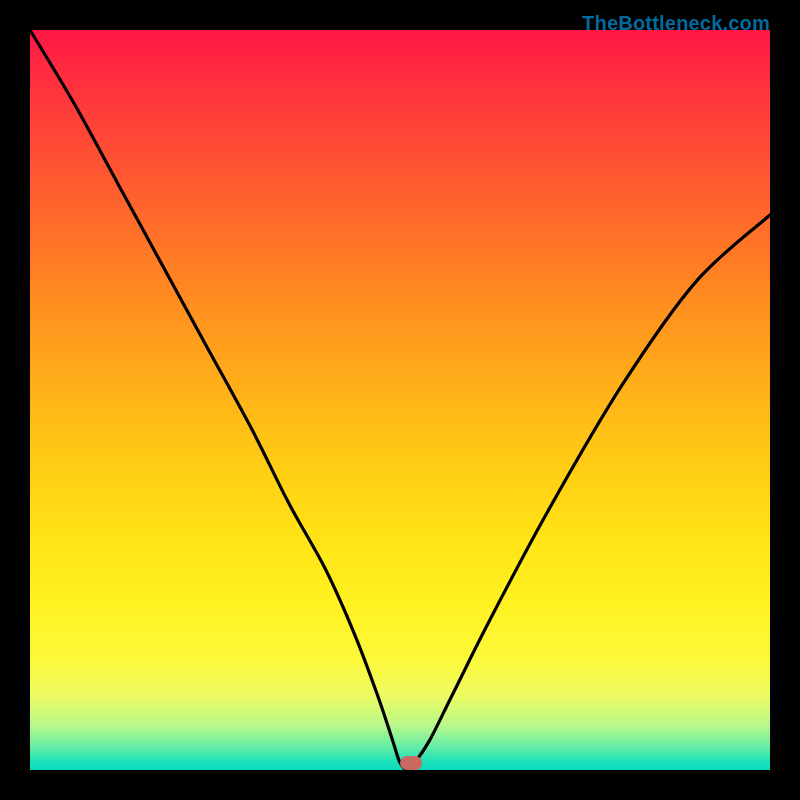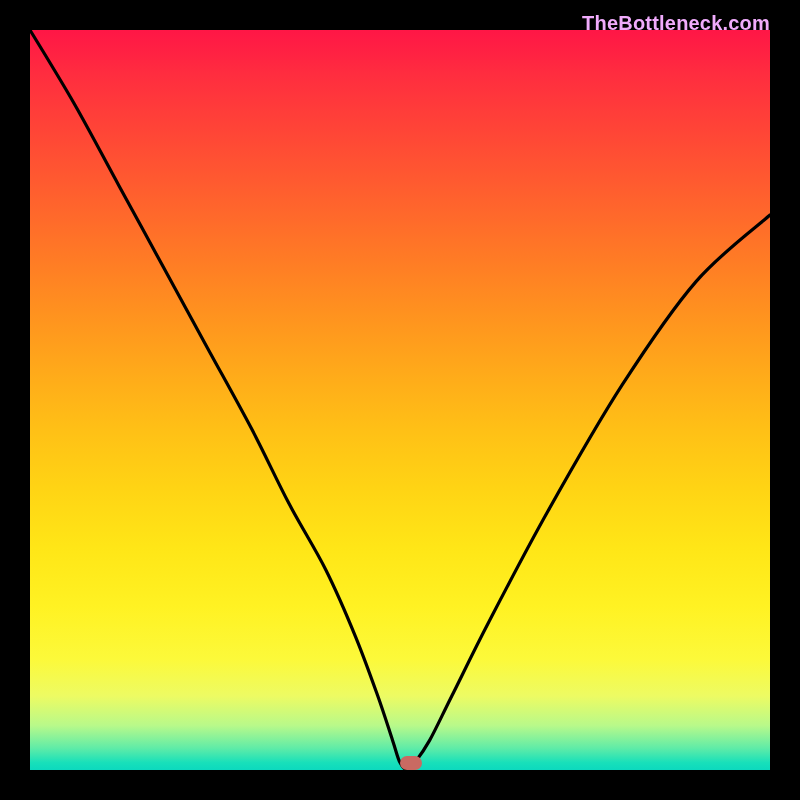--- a/index.html
+++ b/index.html
@@ -57,21 +57,21 @@
     width: 22px;
     height: 14px;
     border-radius: 7px;
     background: #c96a62;
     transform: translate(-50%, -50%);
   }
   .watermark {
     position: absolute;
     top: 12px;
     right: 30px;
-    color: #f0abfc;
+    color: #0369a1;
     font-size: 20px;
     font-weight: 600;
     letter-spacing: 0.2px;
   }
 </style>
 </head>
 <body>
 
 <div class="frame">
 

